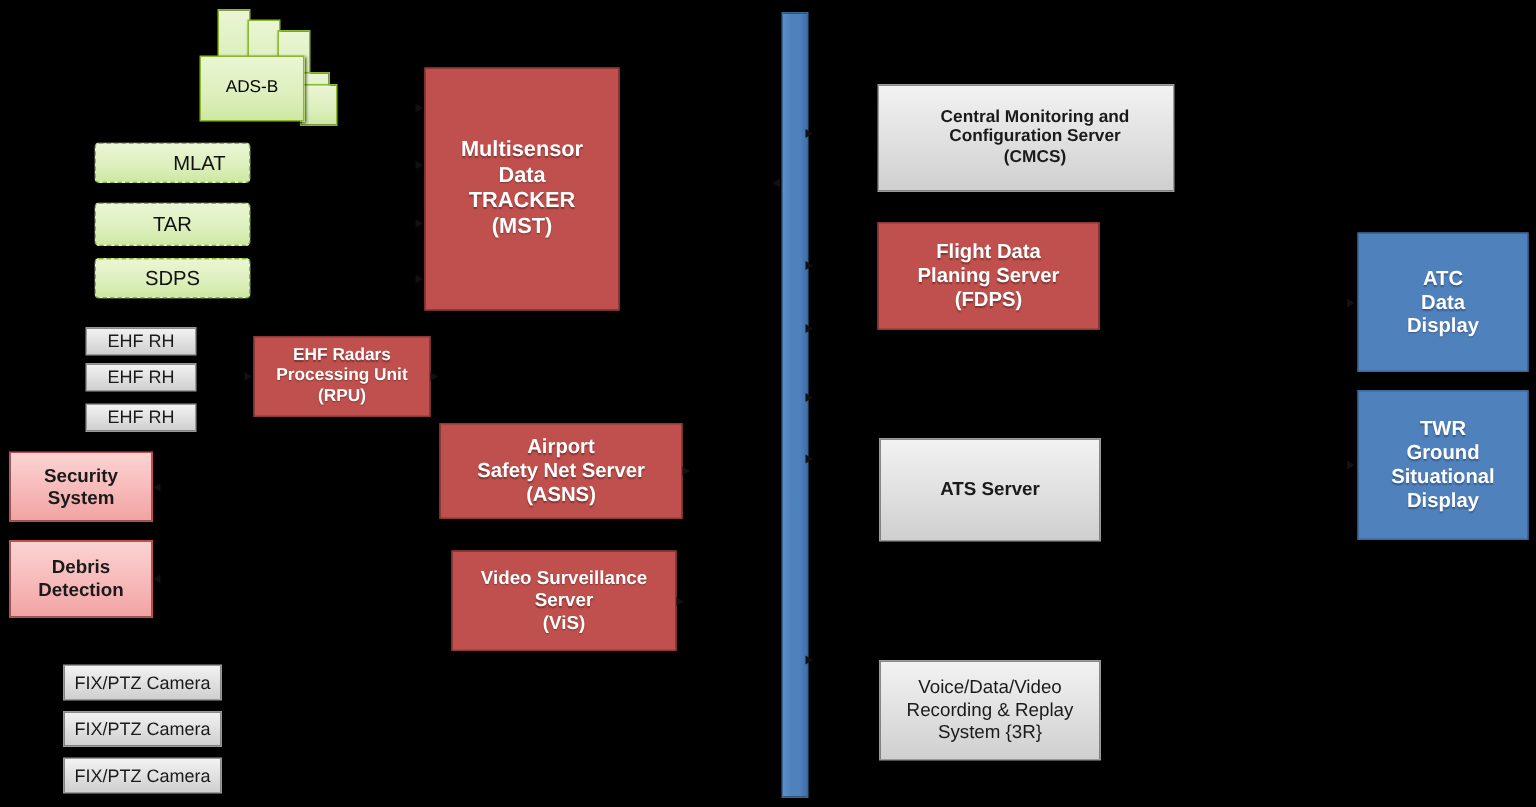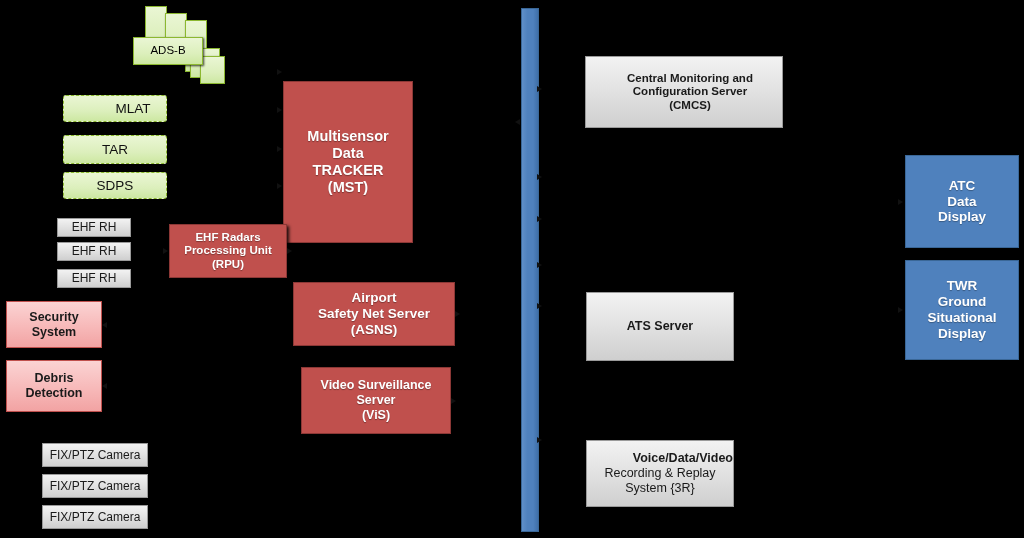--- a/index.html
+++ b/index.html
@@ -97,21 +97,21 @@
 <body>
 
 <div id="canvas">
 
   <div>
     <div class="green-plain" style="left:145px;top:6px;width:22px;height:52px;"></div>
     <div class="green-plain" style="left:165px;top:13px;width:22px;height:52px;"></div>
     <div class="green-plain" style="left:185px;top:20px;width:22px;height:52px;"></div>
     <div class="green-plain" style="left:190px;top:48px;width:30px;height:30px;"></div>
     <div class="green-plain" style="left:200px;top:56px;width:25px;height:28px;"></div>
-    <div class="node green-plain" style="left:133px;top:37px;width:70px;height:28px;display:flex;align-items:center;">
+    <div class="node green-plain" style="left:133px;top:37px;width:70px;height:44px;display:flex;align-items:center;">
       <span class="lbl fs11">ADS-B</span>
     </div>
   </div>
 
   <div class="node green" style="left:63px;top:95px;width:104px;height:27px;padding-left:36px;">
     <span class="lbl fs13">MLAT</span>
   </div>
 
   <div class="node green" style="left:63px;top:135px;width:104px;height:29px;">
     <span class="lbl fs13">TAR</span>
@@ -144,21 +144,21 @@
   <div class="node grey" style="left:42px;top:443px;width:106px;height:24px;">
     <span class="lbl fs10">FIX/PTZ Camera</span>
   </div>
   <div class="node grey" style="left:42px;top:474px;width:106px;height:24px;">
     <span class="lbl fs10">FIX/PTZ Camera</span>
   </div>
   <div class="node grey" style="left:42px;top:505px;width:106px;height:24px;">
     <span class="lbl fs10">FIX/PTZ Camera</span>
   </div>
 
-  <div class="node red" style="left:283px;top:45px;width:130px;height:162px;margin-top:36px;">
+  <div class="node red" style="left:283px;top:45px;width:130px;height:162px;">
     <span class="lbl fs14">Multisensor
 Data
 TRACKER
 (MST)</span>
   </div>
 
   <div class="node red" style="left:169px;top:224px;width:118px;height:54px;">
     <span class="lbl fs11">EHF Radars
 Processing Unit
 (RPU)</span>
@@ -185,27 +185,32 @@
   <div class="arrow r" style="left:537px;top:262px;"></div>
   <div class="arrow r" style="left:537px;top:303px;"></div>
   <div class="arrow r" style="left:537px;top:437px;"></div>
 
   <div class="node grey bold" style="left:585px;top:56px;width:198px;height:72px;padding-left:12px;">
     <span class="lbl fs11">Central Monitoring and
 Configuration Server
 (CMCS)</span>
   </div>
 
+  <div class="node red" style="left:585px;top:148px;width:148px;height:72px;">
+    <span class="lbl fs13">Flight Data
+Planing Server
+(FDPS)</span>
+  </div>
 
   <div class="node grey bold" style="left:586px;top:292px;width:148px;height:69px;">
     <span class="lbl fs12">ATS Server</span>
   </div>
 
   <div class="node grey" style="left:586px;top:440px;width:148px;height:67px;flex-direction:column;">
-    <span class="lbl fs12" style="font-weight:bold;text-align:right;">Voice/Data/Video</span>
+    <span class="lbl fs12" style="font-weight:normal;">Voice/Data/Video</span>
     <span class="lbl fs12" style="font-weight:normal;">Recording &amp; Replay
 System {3R}</span>
   </div>
 
   <div class="node blue" style="left:905px;top:155px;width:114px;height:93px;">
     <span class="lbl fs13">ATC
 Data
 Display</span>
   </div>
 

